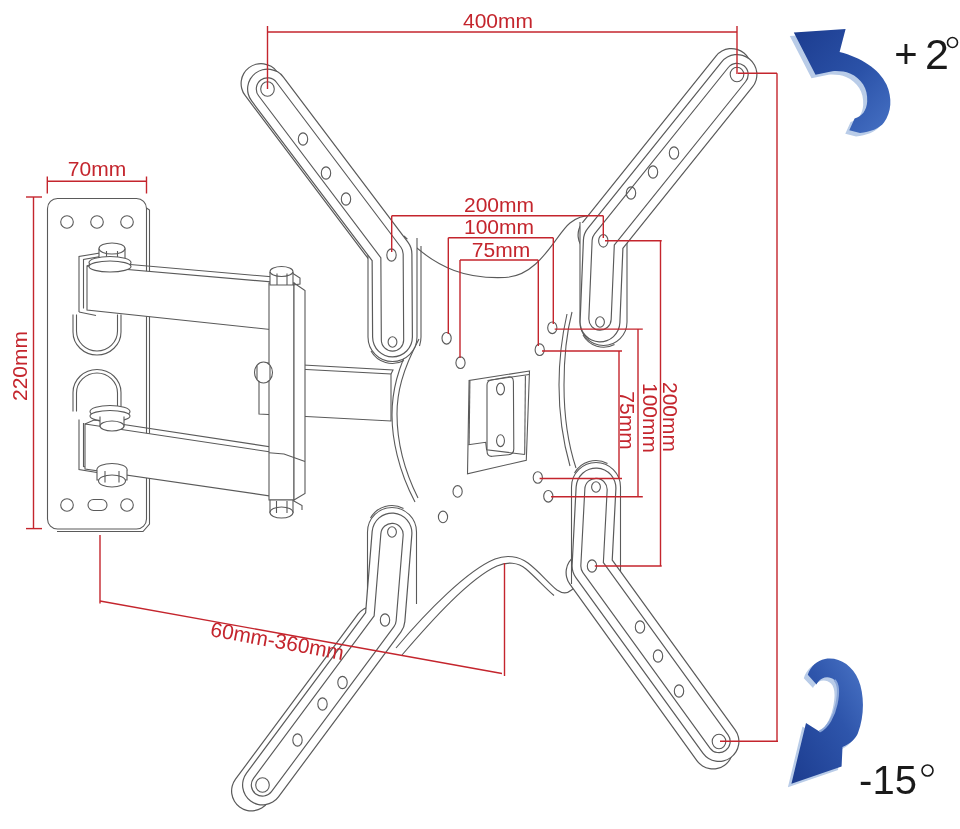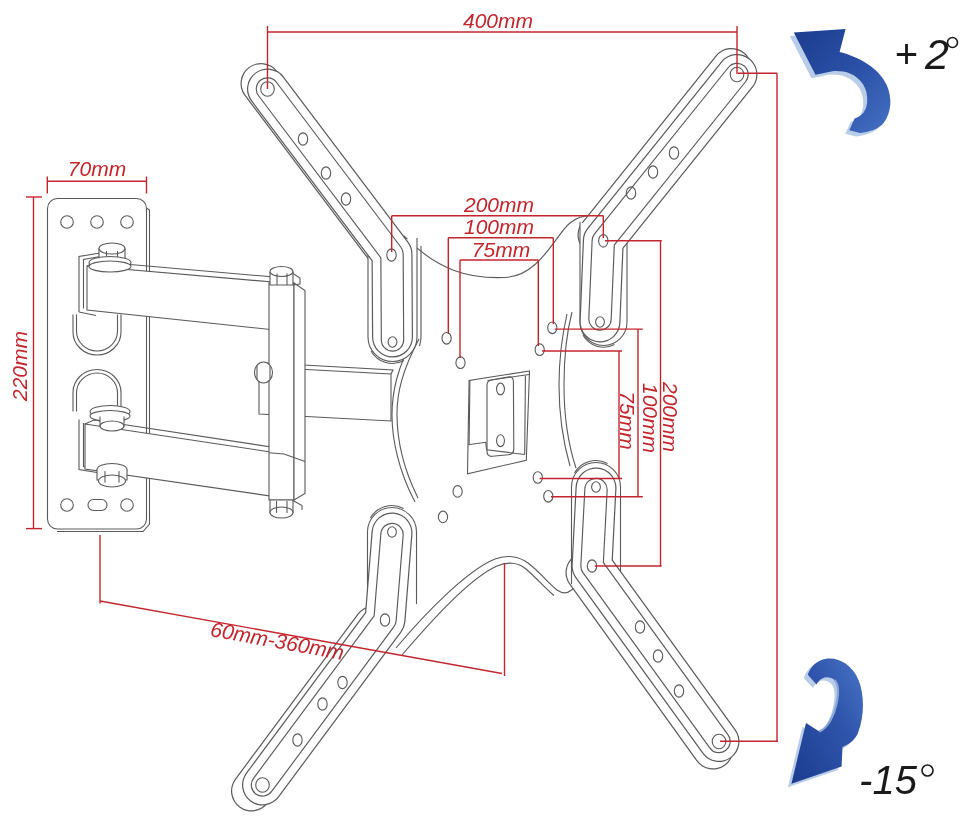--- a/index.html
+++ b/index.html
@@ -1,16 +1,16 @@
 <!DOCTYPE html>
 <html><head>
 <meta charset="utf-8">
 <style>
 html,body{margin:0;padding:0;background:#fff;}
-.wrap{width:960px;height:829px;position:relative;overflow:hidden;background:#fff;font-style:italic;}
+.wrap{width:960px;height:829px;position:relative;overflow:hidden;background:#fff;}
 svg{display:block;}
 text{font-family:"Liberation Sans",sans-serif;}
 </style>
 </head>
 <body>
 <div class="wrap">
 <svg width="960" height="829" viewBox="0 0 960 829">
 <defs>
 <linearGradient id="bg1" x1="0" y1="0" x2="1" y2="1">
 <stop offset="0" stop-color="#1c3c8f"></stop>

